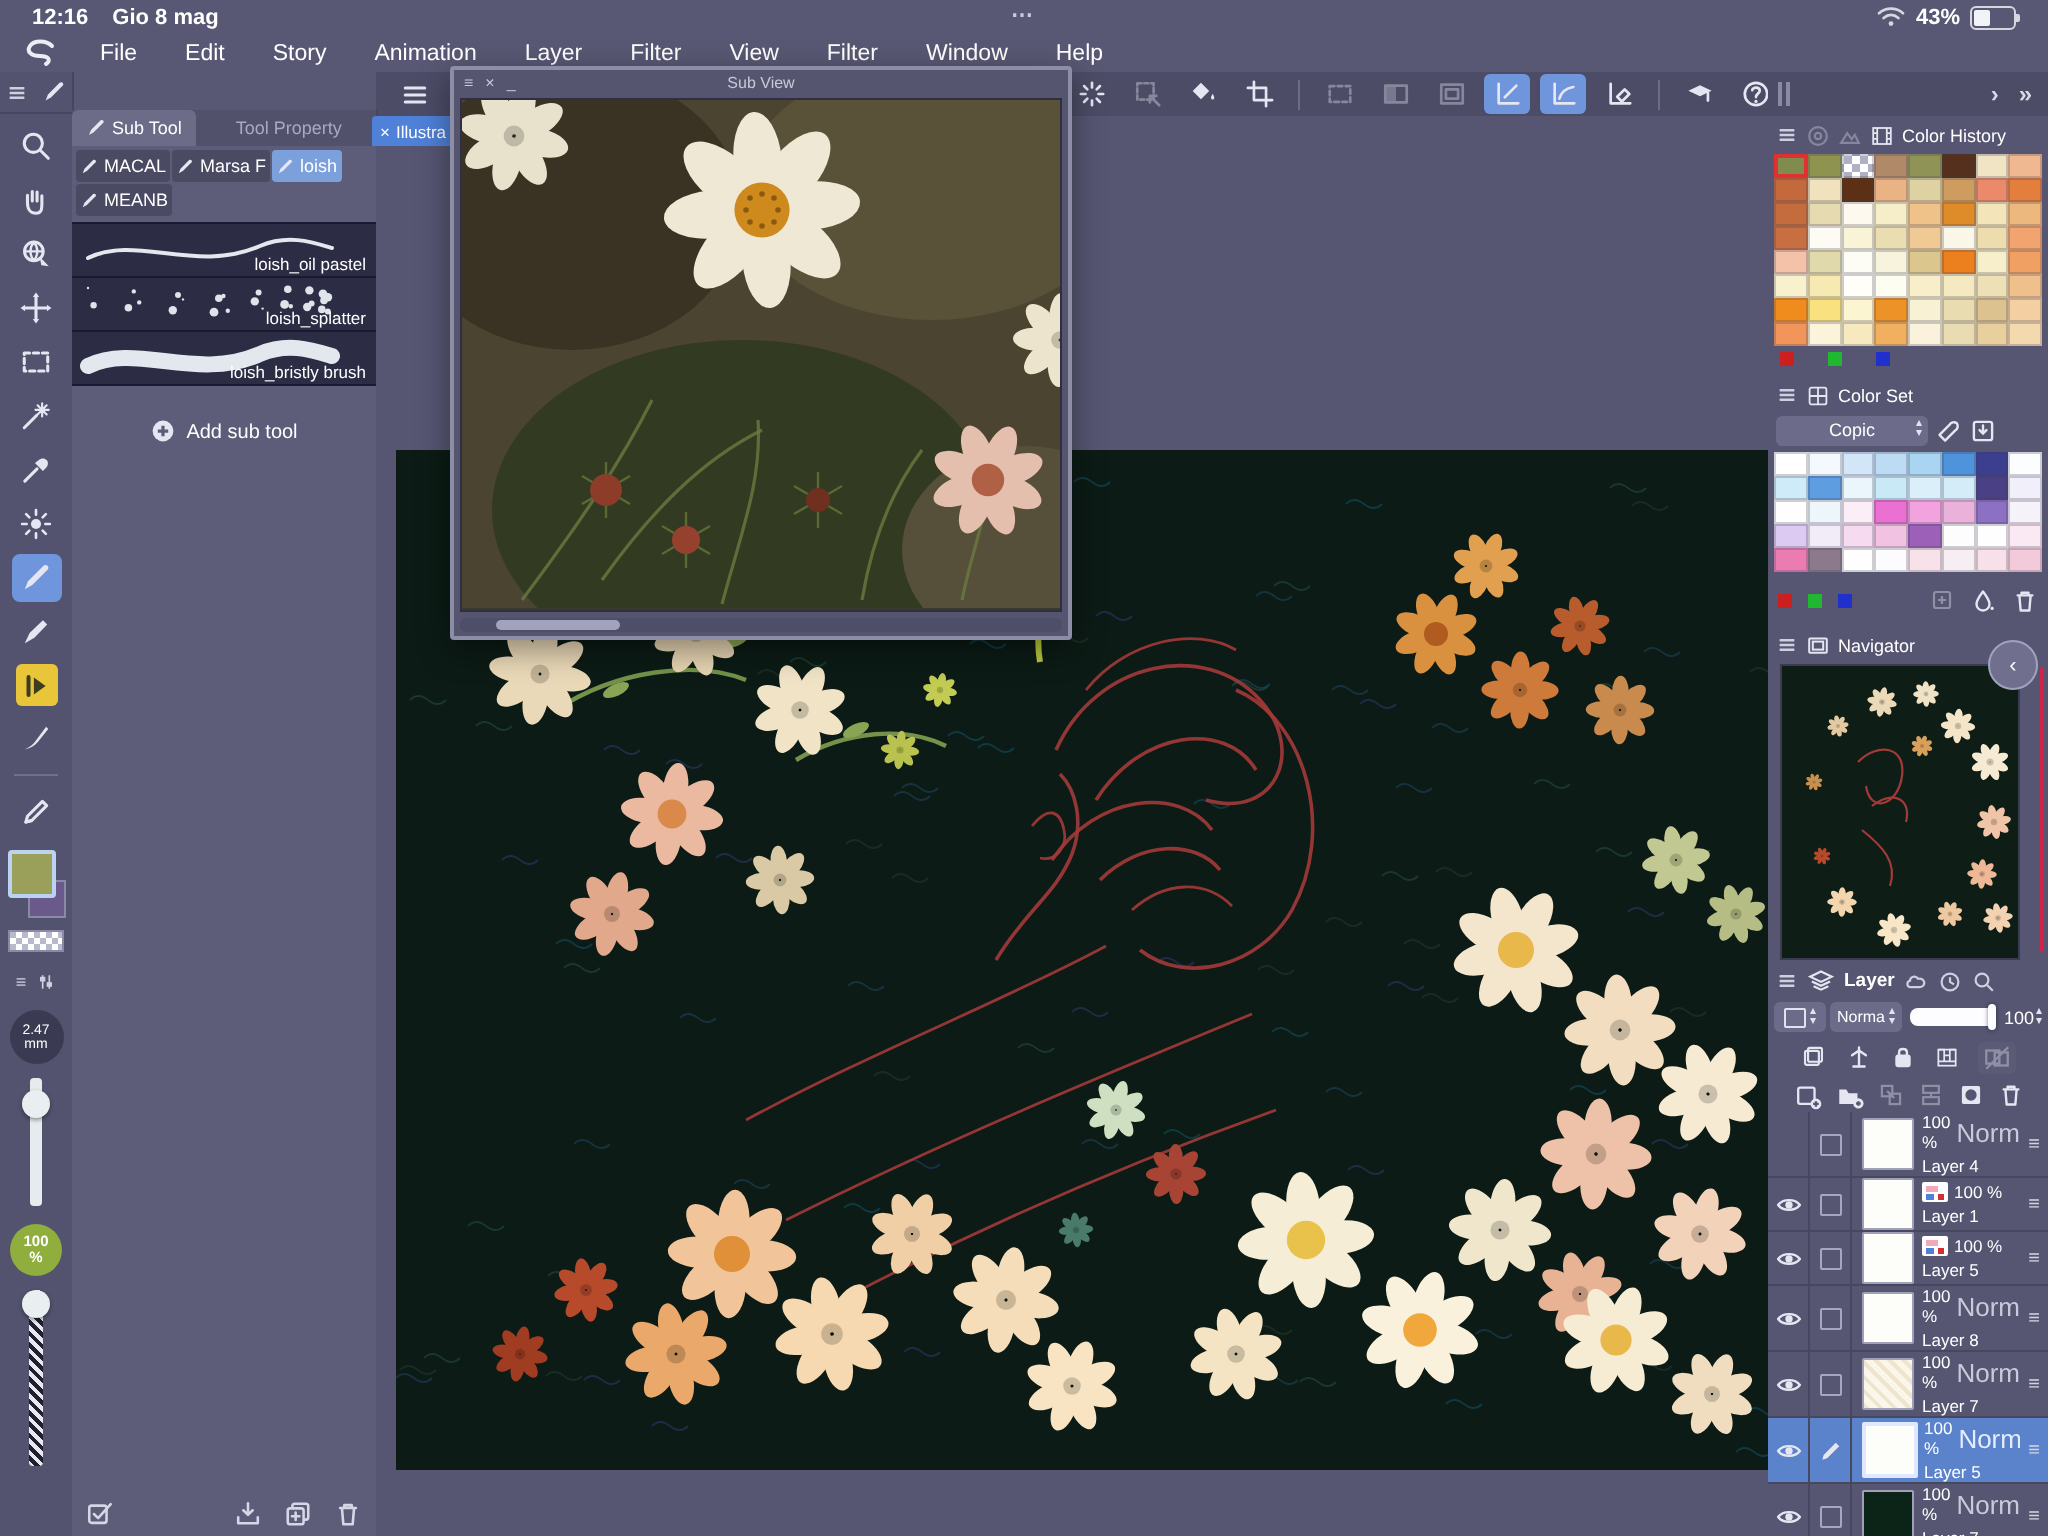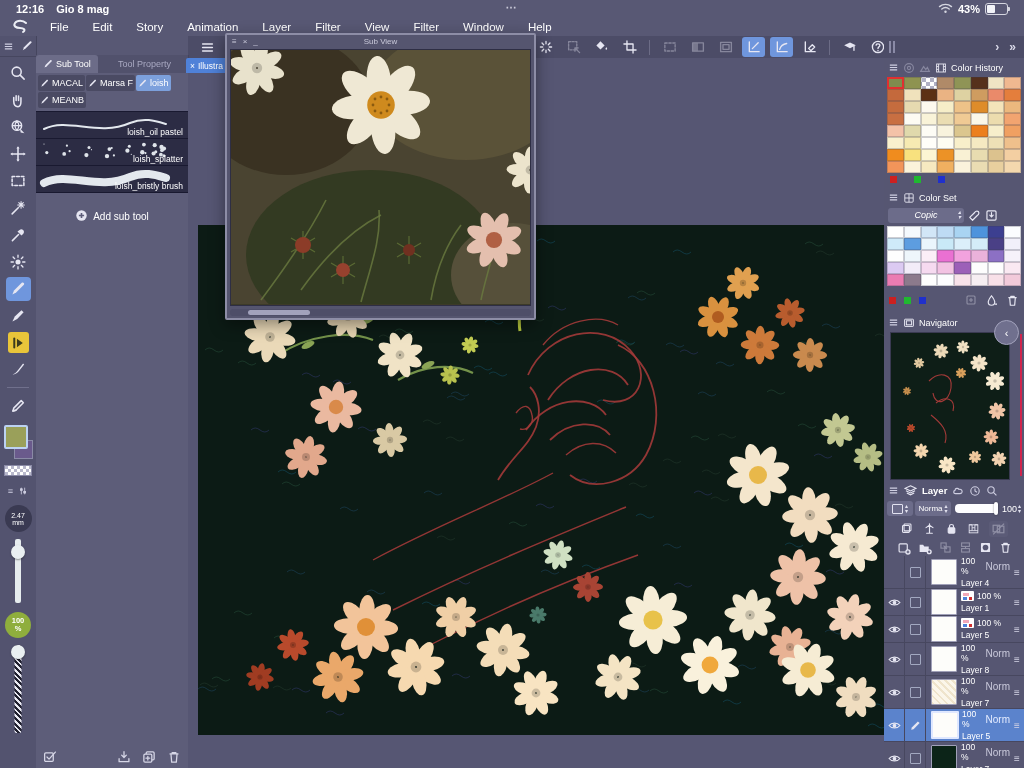--- a/index.html
+++ b/index.html
@@ -130,21 +130,21 @@
   .layer-row.selected{background:#5b83cc;}
   .lr-eye{width:20px;display:flex;justify-content:center;border-right:1px solid #47475f;align-self:stretch;align-items:center;}
   .lr-check{width:20px;display:flex;justify-content:center;border-right:1px solid #47475f;align-self:stretch;align-items:center;}
   .lr-checkbox{width:9px;height:9px;border:1px solid #a2a8c0;border-radius:1px;}
   .lr-thumb{width:24px;height:24px;background:#fdfdfa;border:1px solid #a0a0b8;margin:0 4px 0 5px;border-radius:1px;}
   .lr-thumb.textured{background:repeating-linear-gradient(45deg,#efe4cc 0 2px,#fbf6ea 2px 5px);}
   .lr-thumb.dark{background:#0c2418;}
   .layer-row.selected .lr-thumb{border:2px solid #dfe8ff;margin-right:3px;}
   .lr-text{flex:1;display:flex;flex-direction:column;justify-content:center;gap:2px;overflow:hidden;}
   .lr-line1{display:flex;align-items:center;gap:3px;font-size:8.5px;}
-  .lr-mode{color:#c9c9db;font-size:10px;}
+  .lr-mode{color:#c9c9db;font-size:13px;}
   .layer-row.selected .lr-mode{color:#e4ecff;}
   .lr-name{font-size:8.5px;}
   .lr-badge{width:13px;height:10px;background:#fff;border-radius:1px;position:relative;}
   .lr-badge i{position:absolute;display:block;}
   .lr-badge .p1{left:2px;top:1.5px;width:6px;height:3px;background:#f2a8b8;}
   .lr-badge .p2{left:2px;bottom:1.5px;width:4px;height:3px;background:#4f81d8;}
   .lr-badge .p3{right:2px;bottom:1.5px;width:3px;height:3px;background:#d03030;}
   .lr-handle{width:14px;color:#d2d2e4;font-size:10px;text-align:center;}
 </style>
 </head>
@@ -1348,21 +1348,21 @@
           </svg>
       </span>
       <span class="icon">
         <svg width="12" height="12" viewBox="0 0 12 12" fill="none" stroke="#e6e6f2" stroke-width="0.9">
             <rect x="1.8" y="1.8" width="8.4" height="8.4" rx="1"></rect>
             <path d="M1.8 6 H10.2 M6 1.8 V10.2"></path>
           </svg>
       </span>
       <span>Color Set</span>
     </div>
-    <div class="cs-dd-row" style="position:absolute;top:148px;left:0;right:12px;font-style:italic;">
+    <div class="cs-dd-row" style="position:absolute;top:148px;left:0;right:12px;">
       <div class="cs-combo">
         <span>Copic</span>
         <span class="chev-col">
             <span>▴</span>
             <span>▾</span>
           </span>
       </div>
       <span class="icon">
         <svg width="13" height="13" viewBox="0 0 12 12" fill="none" stroke="#e6e6f2" stroke-width="1.1" stroke-linejoin="round">
             <path d="M9.6 2.4 C10.4 3.6 10 5.2 8.8 5.8 L4.2 10.4 L1.6 7.8 L6.2 3.2 C6.8 2 8.4 1.6 9.6 2.4 Z"></path>

